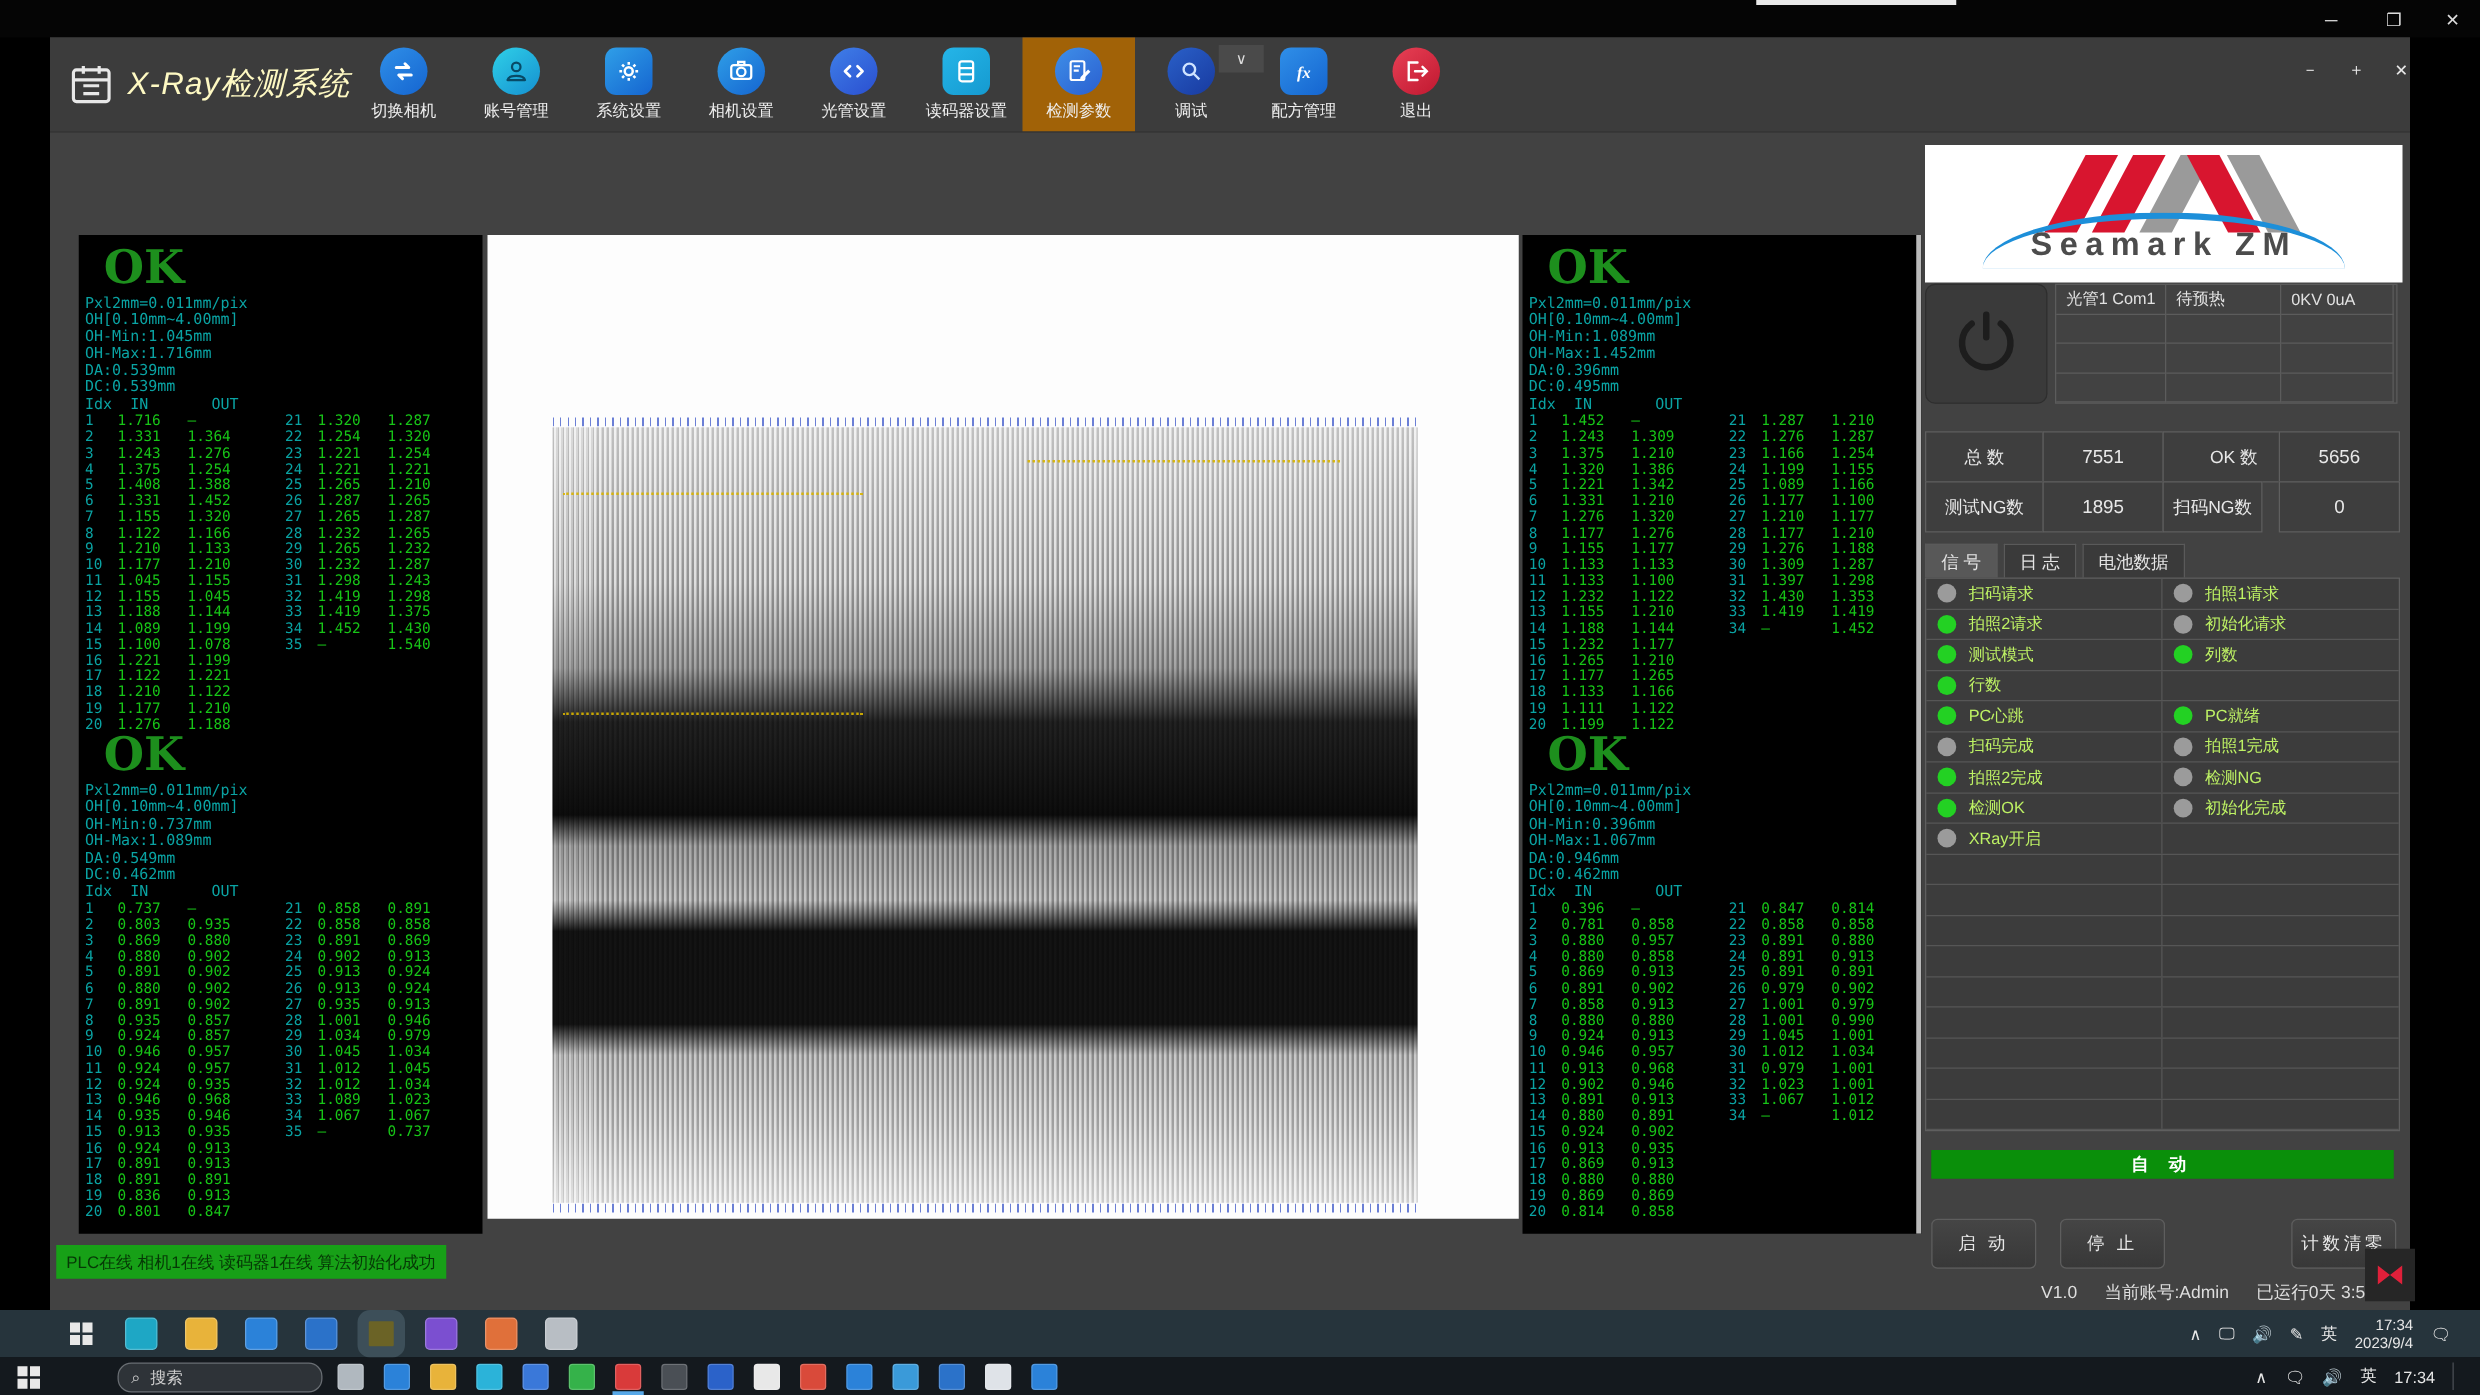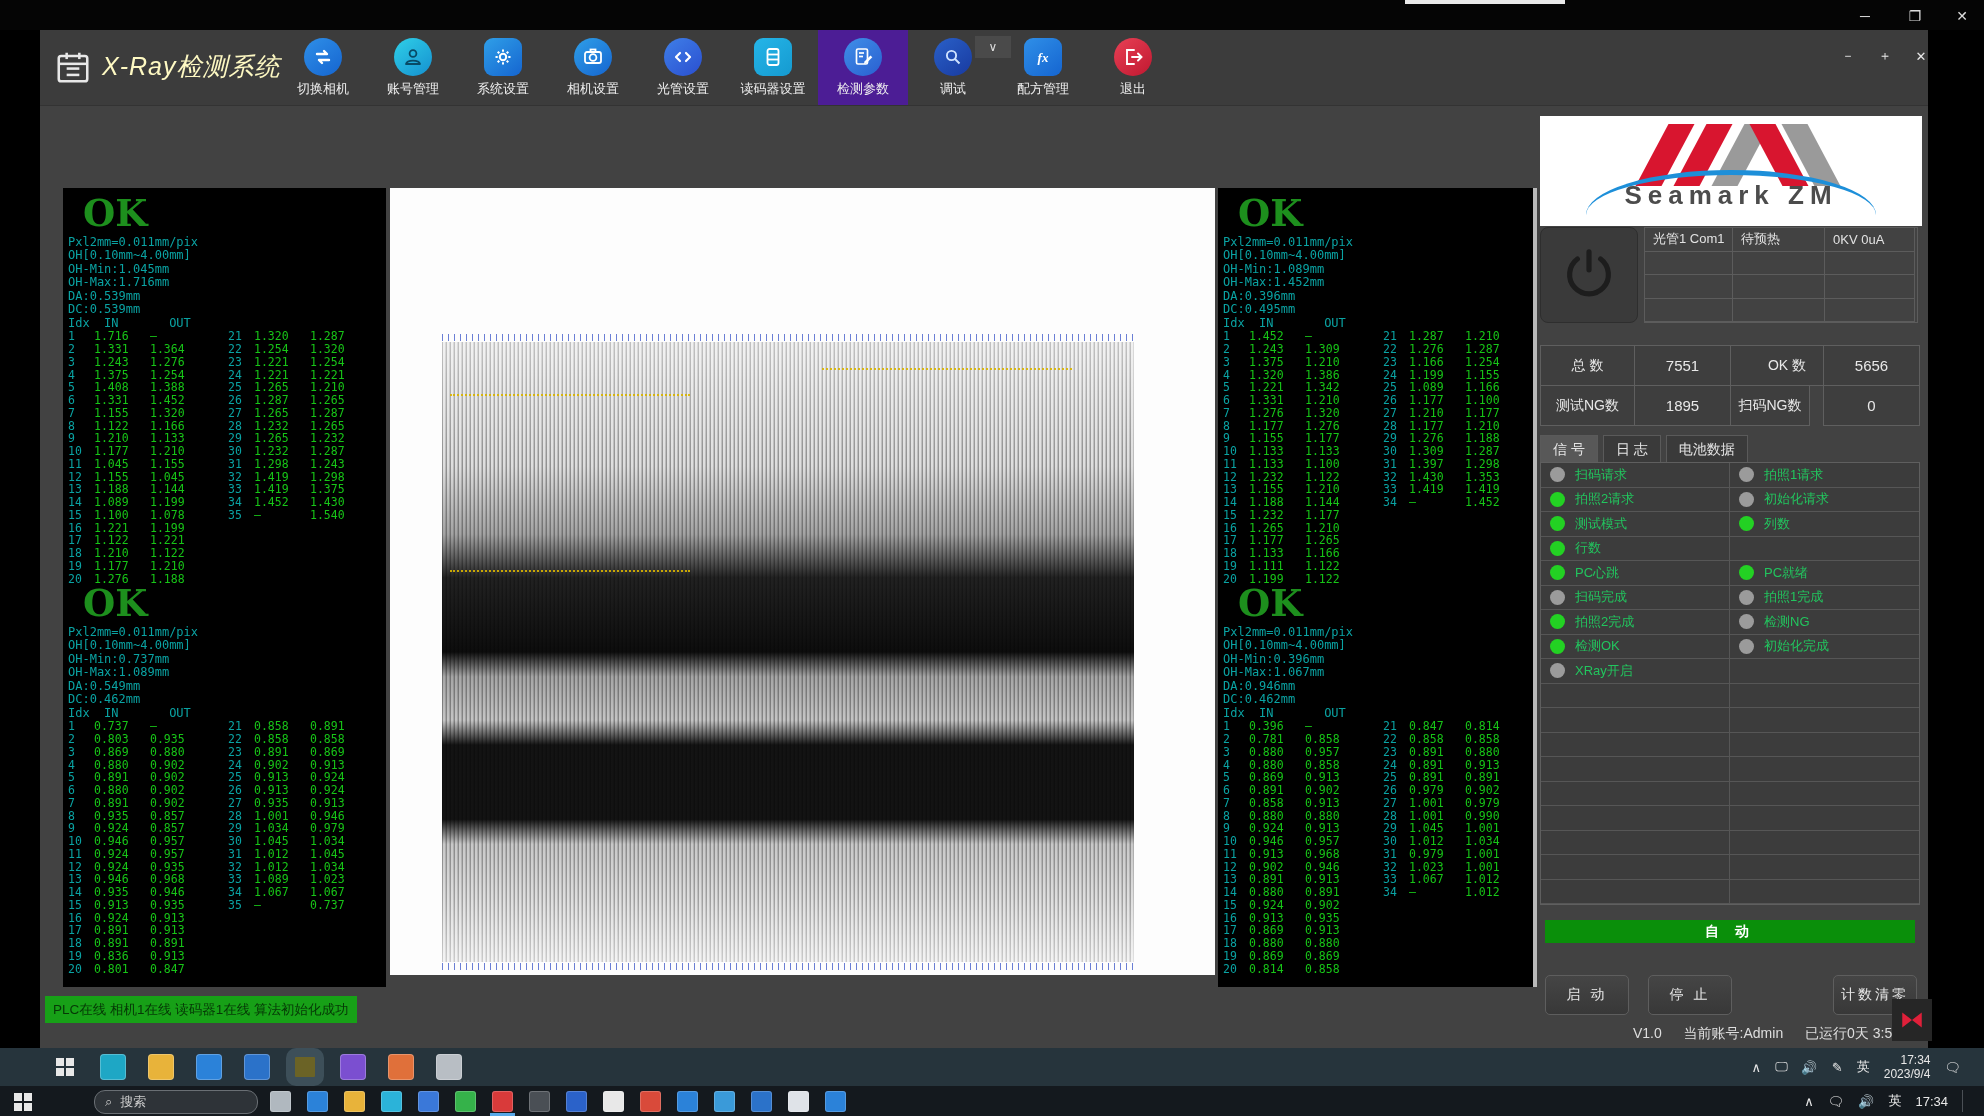--- a/index.html
+++ b/index.html
@@ -9,21 +9,21 @@
   #topbar{left:0;top:0;width:1984px;height:30px;background:#050505;}
   #topstrip{left:1405px;top:0;width:160px;height:4px;background:#e9e9e9;}
   .winctl{top:4px;width:40px;height:24px;color:#dcdcdc;font-size:14px;display:flex;align-items:center;justify-content:center;cursor:default;}
   
   #app{left:40px;top:30px;width:1888px;height:1018px;background:#424242;}
   #toolbar{left:0;top:0;width:100%;height:75px;background:#3c3c3c;border-bottom:1px solid #333;}
   #title-ico{left:14px;top:18px;width:38px;height:38px;}
   #app-title{left:62px;top:20px;font-size:25px;color:#fef9c3;letter-spacing:1px;font-style:italic;}
   #tb-items{left:238px;top:0;height:75px;display:flex;}
   .tb-item{width:90px;height:75px;display:flex;flex-direction:column;align-items:center;justify-content:flex-start;padding-top:8px;box-sizing:border-box;cursor:pointer;}
-  .tb-item.active{background:#4c1d95;}
+  .tb-item.active{background:#a16207;}
   .tb-ico{width:38px;height:38px;border-radius:50%;display:flex;align-items:center;justify-content:center;}
   .tb-ico.sq{border-radius:9px;}
   .tb-item span.lbl{margin-top:4px;font-size:13px;color:#efefef;white-space:nowrap;}
   #tb-chevron{left:935px;top:6px;width:36px;height:22px;background:#4a4a4a;color:#ddd;font-size:12px;display:flex;align-items:center;justify-content:center;cursor:pointer;}
   .appctl{top:16px;width:26px;height:20px;color:#e8e8e8;font-size:13px;display:flex;align-items:center;justify-content:center;cursor:pointer;}
   
   .xr-panel{top:158px;width:323px;height:799px;background:#000;overflow:hidden;font-family:"DejaVu Sans Mono",monospace;}
   #panel-left{left:23px;}
   #panel-right{left:1178px;width:319px;}
   .xr-scroll{position:absolute;right:0;top:0;width:4px;height:100%;background:#d9d9d9;opacity:.85;}
@@ -66,21 +66,21 @@
   .st-val{font-size:15px;}
   #tabs{left:0;top:319px;height:27px;display:flex;gap:5px;}
   .tab{height:27px;padding:0 12px;display:flex;align-items:center;font-size:14px;color:#e5e5e5;background:#3a3a3a;border:1px solid #5a5a5a;border-bottom:none;cursor:pointer;}
   .tab.active{background:#585858;}
   #signals{left:0;top:346px;width:380px;height:443px;border:1px solid #5f5f5f;box-sizing:border-box;background:#3c3c3c;}
   .sig-row{display:flex;height:24.5px;border-bottom:1px solid #565656;box-sizing:border-box;}
   .sig-cell{width:50%;display:flex;align-items:center;box-sizing:border-box;}
   .sig-cell.l{border-right:1px solid #565656;}
   .dot{width:15px;height:15px;border-radius:50%;margin:0 10px 0 9px;background:#9b9b9b;flex:0 0 15px;}
   .dot.on{background:#23d123;}
-  .sig-lbl{font-size:13px;color:#22c55e;white-space:nowrap;}
+  .sig-lbl{font-size:13px;color:#bef264;white-space:nowrap;}
   #auto-bar{left:5px;top:804px;width:370px;height:23px;background:#0a8f0a;color:#fff;font-size:14px;font-weight:bold;
     display:flex;align-items:center;justify-content:center;letter-spacing:6px;}
   .side-btn{top:859px;height:38px;background:linear-gradient(#454545,#383838);border:1px solid #5e5e5e;border-radius:5px;
     color:#e8e8e8;font-size:14px;display:flex;align-items:center;justify-content:center;letter-spacing:3px;cursor:pointer;}
   #footer-line{left:0;top:909px;width:360px;text-align:right;font-size:14px;color:#dedede;}
   #footer-line span{margin-left:18px;}
   #corner-logo{left:352px;top:883px;width:40px;height:42px;background:#262626;display:flex;align-items:center;justify-content:center;}
   
   #plc-status{left:45px;top:996px;height:27px;padding:0 8px;background:#17a017;color:#063806;font-size:13.5px;display:flex;align-items:center;white-space:nowrap;}
   #taskbar1{left:0;top:1048px;width:1984px;height:38px;background:#26343c;}

